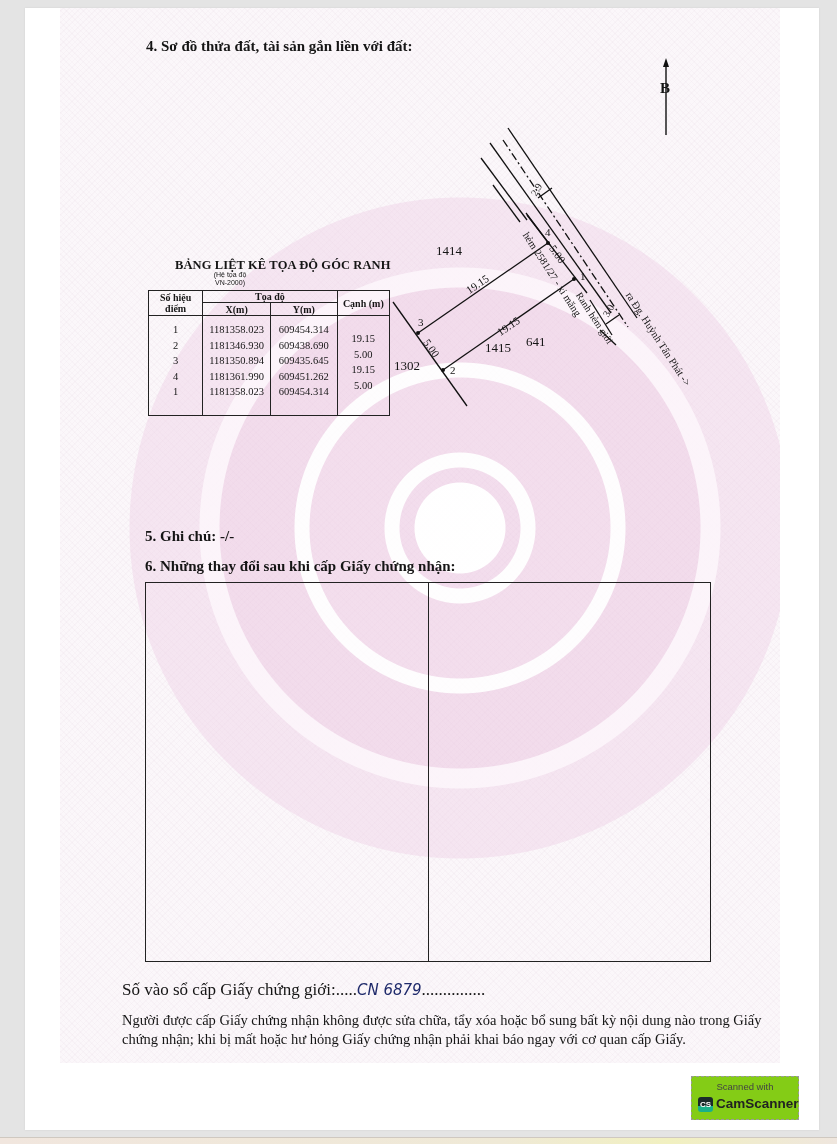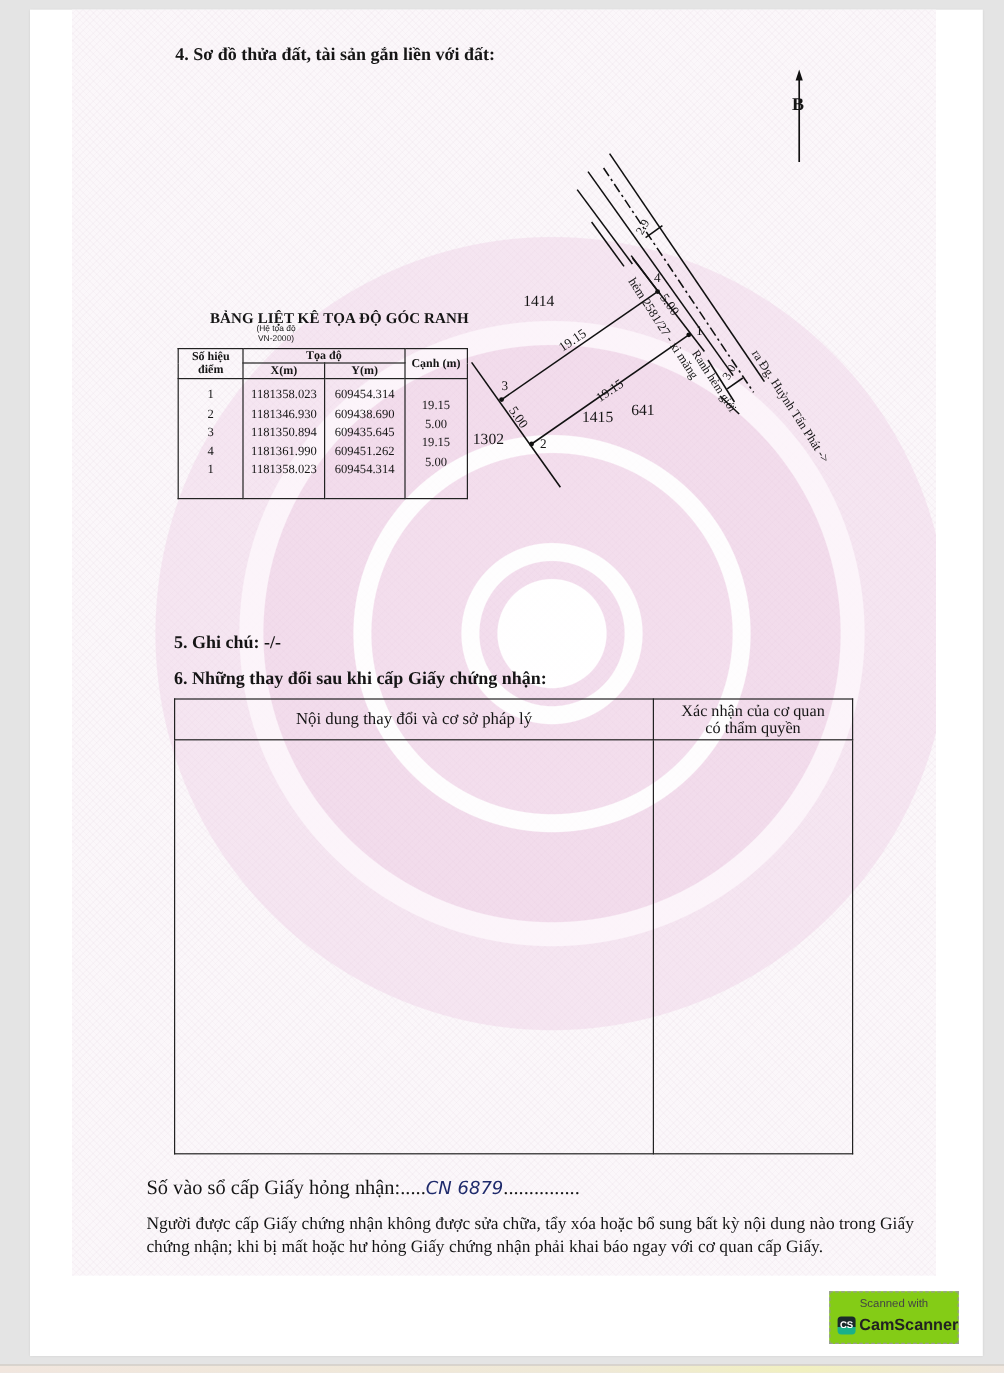--- a/index.html
+++ b/index.html
@@ -149,36 +149,29 @@
 <div class="abs plot-small" style="left:530px; top:230px; transform:rotate(57deg); transform-origin:left top; font-size:10.5px; white-space:nowrap;">hẻm 2581/27 - xi măng</div>
 <div class="abs plot-small" style="left:633px; top:290px; transform:rotate(57deg); transform-origin:left top; font-size:10.5px; white-space:nowrap;">ra Đg. Huỳnh Tấn Phát -&gt;</div>
 <div class="abs plot-small" style="left:583px; top:290px; transform:rotate(57deg); transform-origin:left top; font-size:10px; white-space:nowrap;">Ranh hẻm giới</div>
 
 <div class="abs h-section" style="left:145px; top:528px;">5. Ghi chú: -/-</div>
 
 <div class="abs h-section" style="left:145px; top:558px;">6. Những thay đổi sau khi cấp Giấy chứng nhận:</div>
 
 <table class="changes">
   <tbody>
-      <tr>
-    <td class="hdr1" style="width:398px;">Nội dung thay đổi và cơ sở pháp lý</td>
-    <td class="hdr2">
-      <div>Xác nhận của cơ quan</div>
-      <div>có thẩm quyền</div>
-    </td>
-  </tr>
   <tr>
     <td></td>
     <td></td>
   </tr>
 </tbody>
   </table>
 
 <div class="abs so-vao" style="left:122px; top:980px;">
-  <span>Số vào sổ cấp Giấy hỏng nhận:</span><span>.....</span><span class="handwrite">CN 6879</span><span>...............</span>
+  <span>Số vào sổ cấp Giấy chứng giới:</span><span>.....</span><span class="handwrite">CN 6879</span><span>...............</span>
 </div>
 
 <div class="abs notice" style="left:122px; top:1011px;">Người được cấp Giấy chứng nhận không được sửa chữa, tẩy xóa hoặc bổ sung bất kỳ nội dung nào trong Giấy chứng nhận; khi bị mất hoặc hư hỏng Giấy chứng nhận phải khai báo ngay với cơ quan cấp Giấy.</div>
 
 <div class="cs-badge">
   <div class="cs-scanned">Scanned with</div>
   <div class="cs-logo">CS</div>
   <div class="cs-name">CamScanner</div>
 </div>
 

